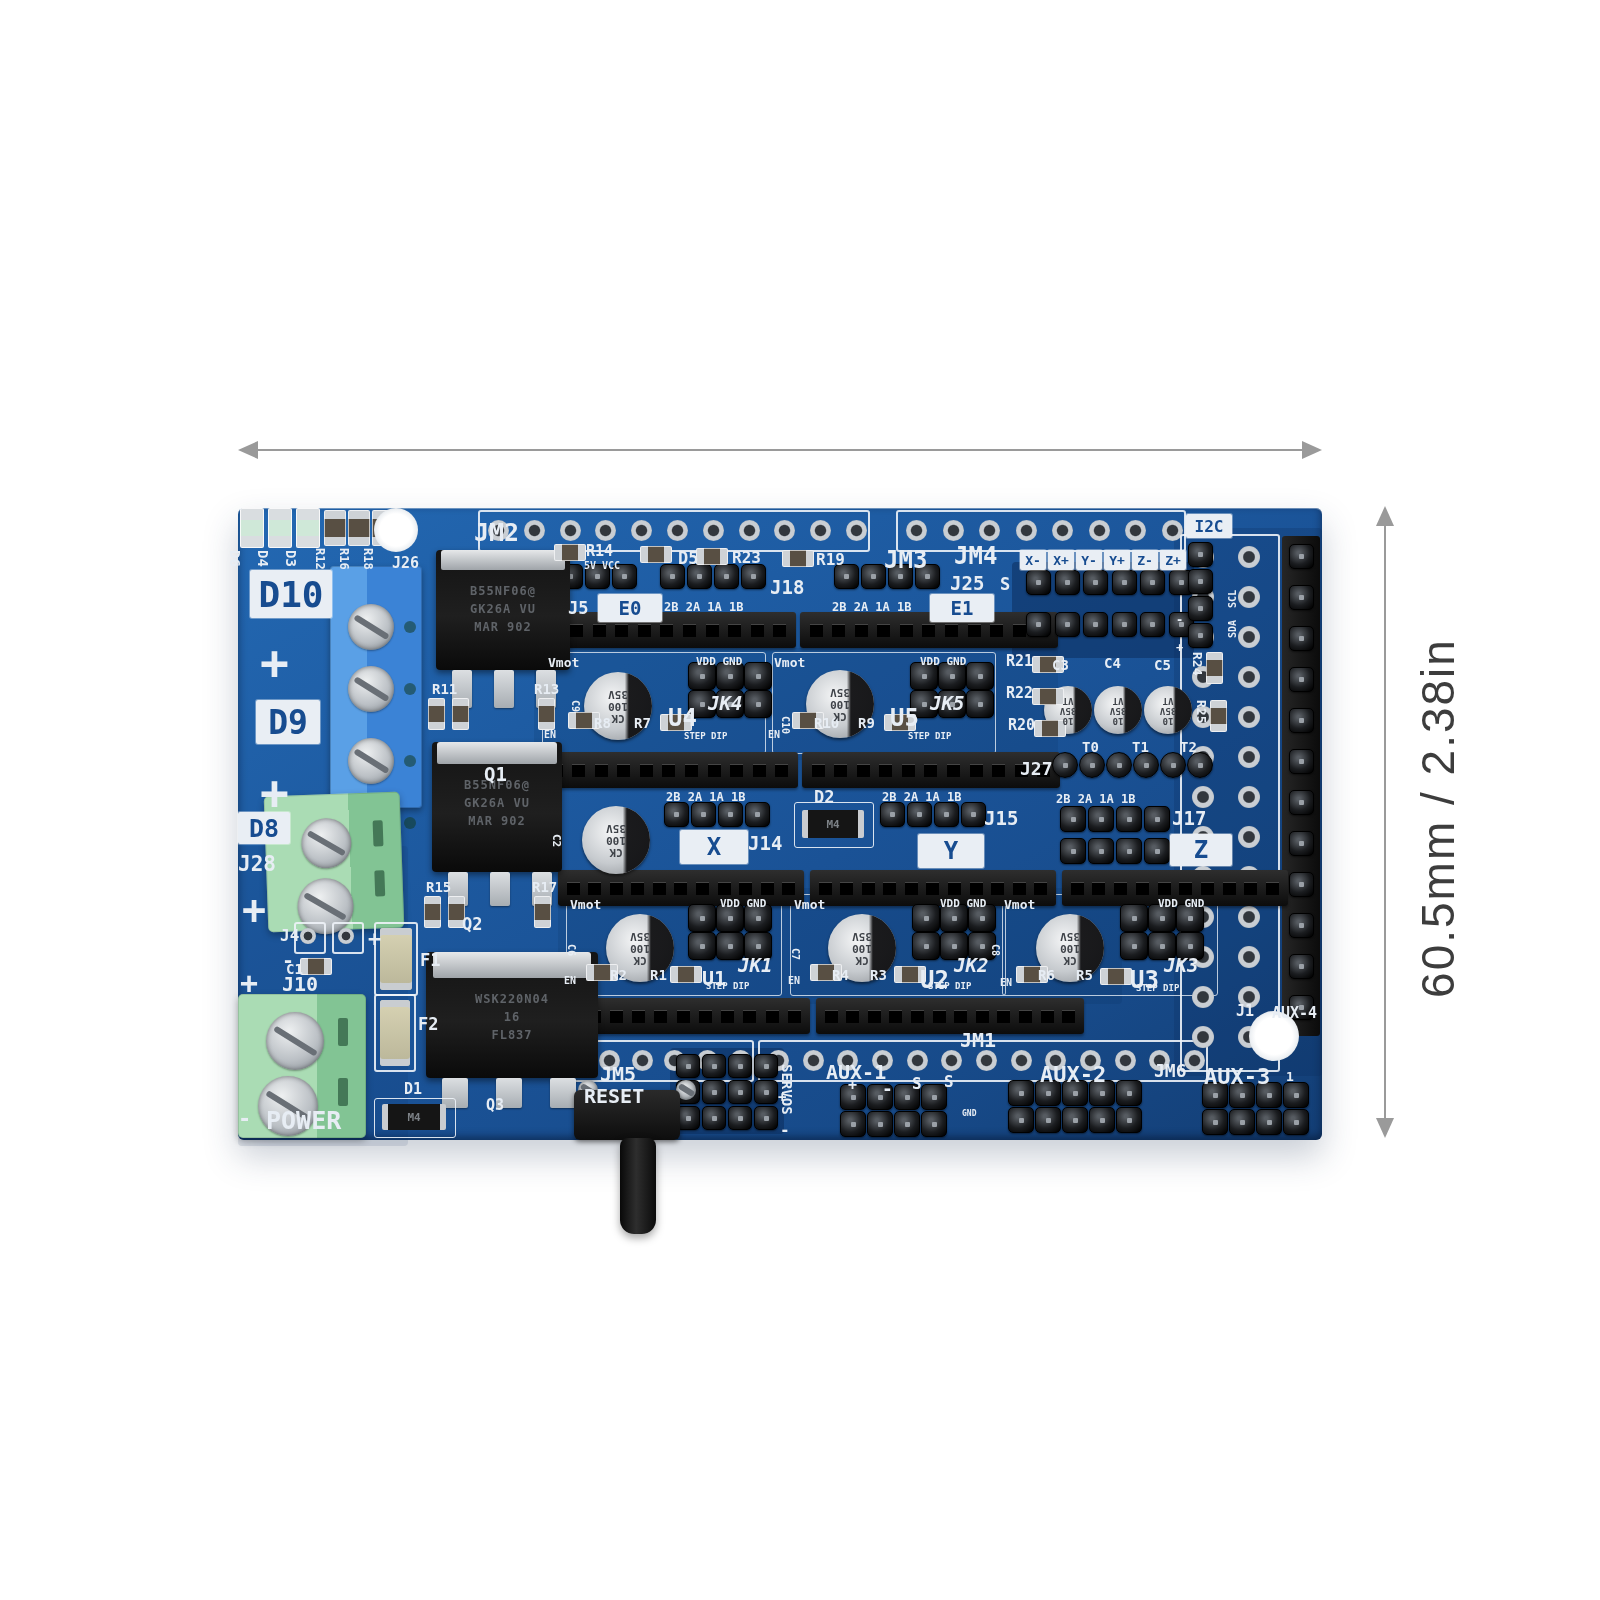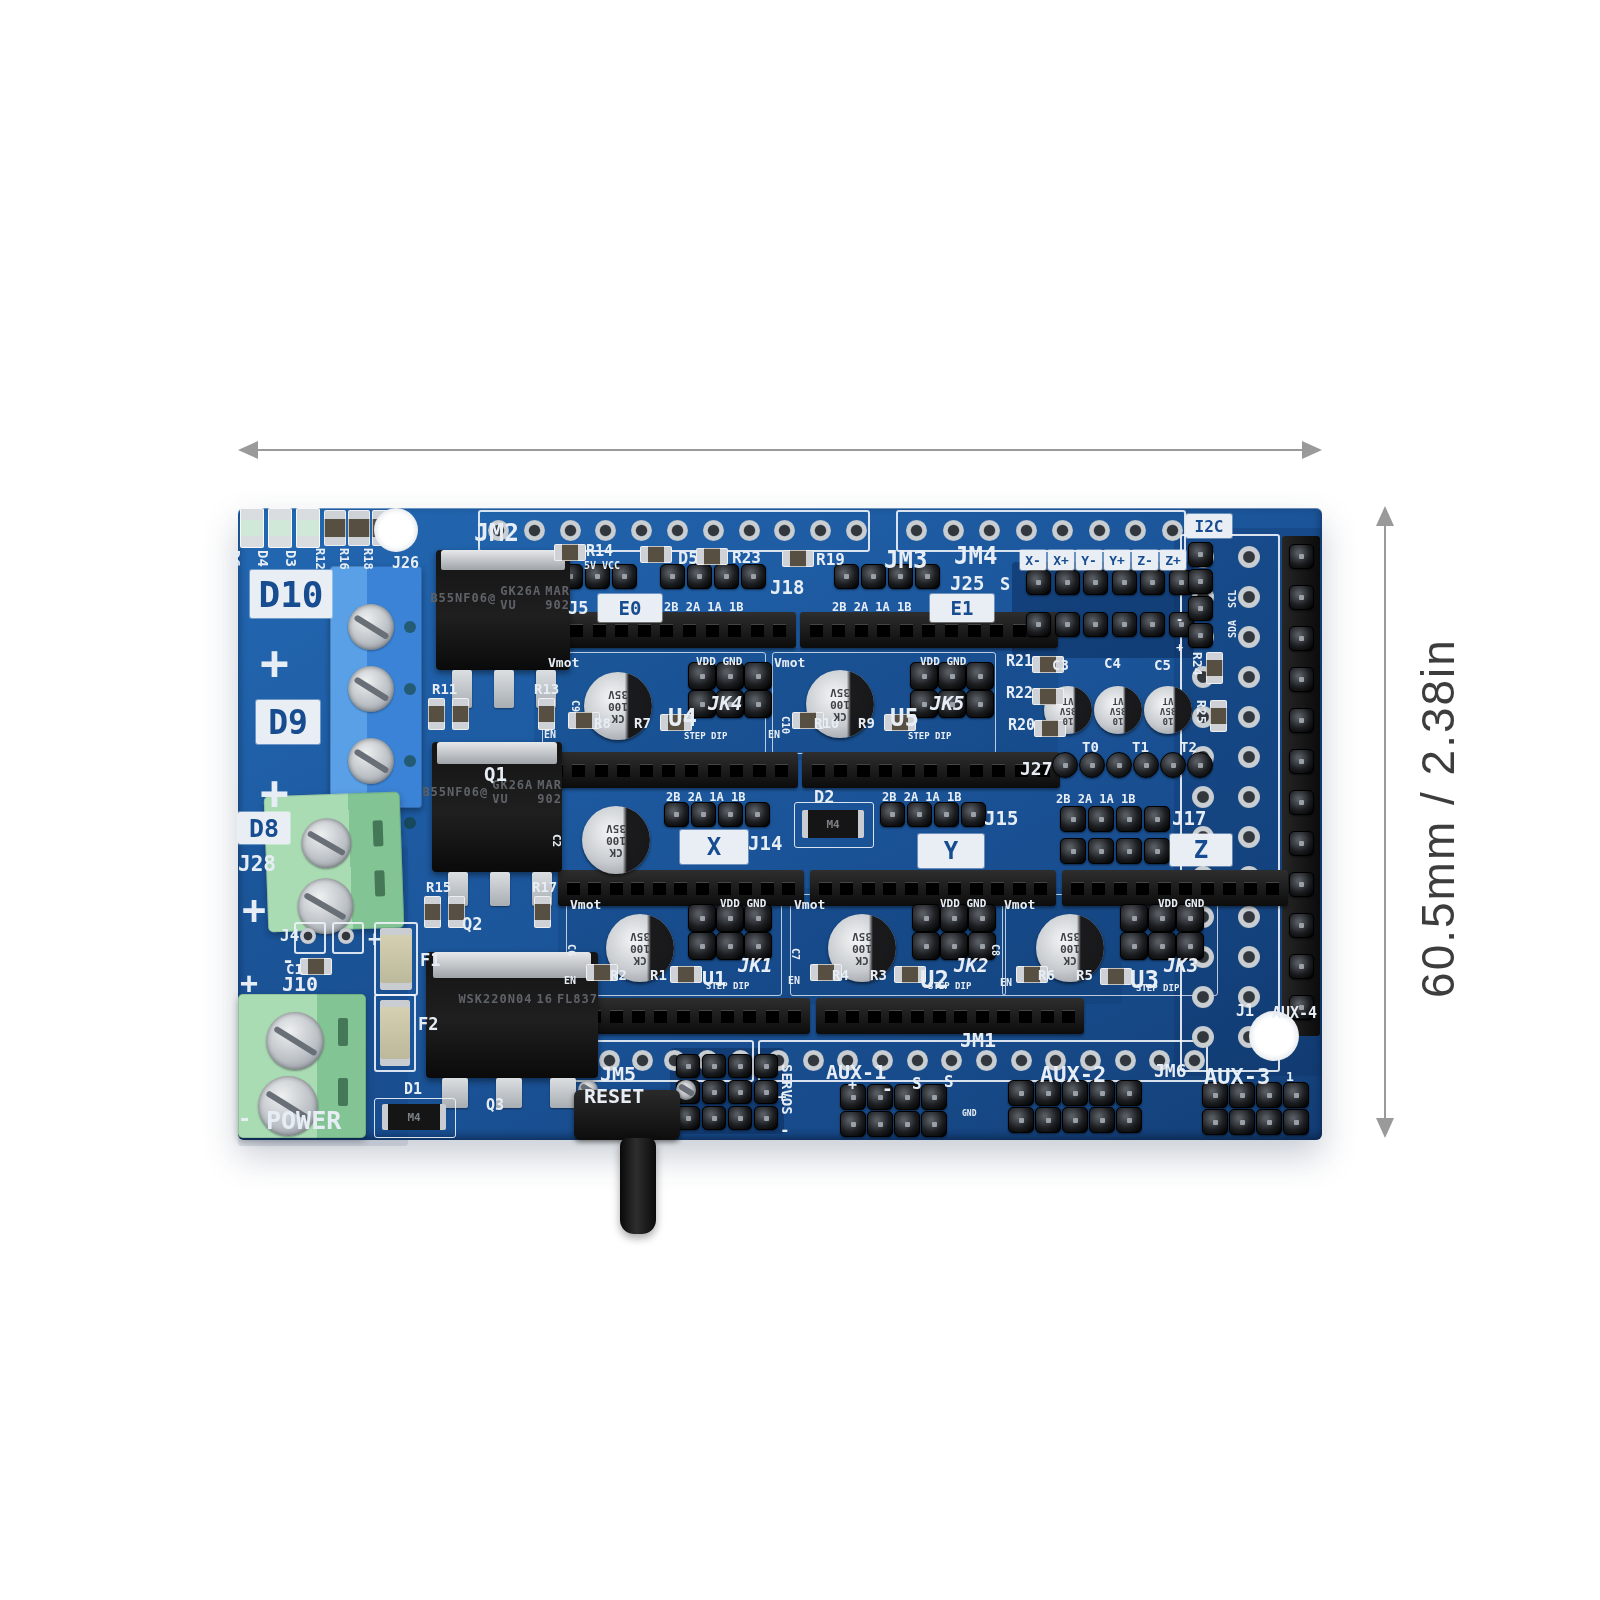--- a/index.html
+++ b/index.html
@@ -22,21 +22,21 @@
   .pin i{position:absolute;left:50%;top:50%;width:5px;height:5px;margin:-2.5px 0 0 -2.5px;background:#9aa0a7;border-radius:1px;}
   .pin.round{border-radius:50%;}
   .rpad{position:absolute;border-radius:50%;background:radial-gradient(circle,#32373d 0 34%,#c9ced3 42% 62%,#8f959b 100%);}
   .padbox,.outl{position:absolute;border:2px solid rgba(238,243,248,.9);border-radius:3px;}
   .cap{position:absolute;border-radius:50%;background:radial-gradient(circle at 42% 38%,#f4f5f6,#c6cace 55%,#8e9297 95%);box-shadow:0 2px 3px rgba(0,0,0,.5);}
   .cap:after{content:"";position:absolute;inset:0;border-radius:50%;background:linear-gradient(90deg,transparent 60%,rgba(12,12,14,.93) 66%);}
   .cap .tx{position:absolute;inset:0;display:flex;flex-direction:column;align-items:center;justify-content:center;transform:rotate(180deg);color:#3f4349;font:bold 11px "DejaVu Sans Mono",monospace;line-height:1.1;z-index:1;}
   .cap.sm .tx{font-size:9px;}
   .mos{position:absolute;background:linear-gradient(#141414 0%,#1f1f1f 55%,#0a0a0a);border-radius:4px;box-shadow:0 3px 6px rgba(0,0,0,.45);}
   .mos .band{position:absolute;left:4%;right:4%;top:0;background:linear-gradient(#e6e8ea,#9fa4a9);border-radius:3px 3px 2px 2px;}
-  .mos .mtx{position:absolute;left:0;right:0;display:flex;flex-direction:row;align-items:center;gap:4px;color:#5f6368;font:bold 12px "DejaVu Sans Mono",monospace;letter-spacing:1px;justify-content:flex-end;}
+  .mos .mtx{position:absolute;left:0;right:0;display:flex;flex-direction:column;align-items:center;gap:4px;color:#5f6368;font:bold 12px "DejaVu Sans Mono",monospace;letter-spacing:1px;justify-content:flex-end;}
   .leg{position:absolute;background:linear-gradient(#dcdfe2,#a7adb2);border-radius:2px;box-shadow:0 1px 2px rgba(0,0,0,.4);}
   .screw{position:absolute;border-radius:50%;background:radial-gradient(circle at 40% 33%,#eef0f1,#bcc1c6 55%,#7f868d);box-shadow:inset 0 0 5px rgba(0,0,0,.45),0 1px 2px rgba(0,0,0,.35);}
   .screw i{position:absolute;left:8%;right:8%;top:50%;height:6px;margin-top:-3px;background:#696f76;border-radius:3px;transform:rotate(32deg);}
   .chip{position:absolute;background:linear-gradient(90deg,#ced2d6 0 24%,#584f43 24% 76%,#ced2d6 76%);border:1px solid rgba(255,255,255,.65);border-radius:2px;}
   .chip.v{background:linear-gradient(180deg,#ced2d6 0 24%,#584f43 24% 76%,#ced2d6 76%);}
   .led{position:absolute;background:linear-gradient(180deg,#d9dde0 0 28%,#cfe8d8 28% 72%,#d9dde0 72%);border:1px solid rgba(255,255,255,.8);border-radius:2px;}
   .fuse{position:absolute;border:2px solid rgba(238,243,248,.9);border-radius:3px;}
   .fuse .fin{position:absolute;inset:4px;background:linear-gradient(#d8d3b4,#b9b598);border-radius:3px;box-shadow:inset 0 7px 0 #c9cdd1,inset 0 -7px 0 #c9cdd1;}
   .hole{position:absolute;border-radius:50%;background:radial-gradient(circle,#ffffff 52%,#eef1f4 66%,#ccd3d9 82%,#9db0c4 100%);}
   .dio{position:absolute;background:linear-gradient(90deg,#c9ccd0 0 10%,#151515 10% 90%,#c9ccd0 90%);border-radius:2px;display:flex;align-items:center;justify-content:center;color:#7d8287;font:bold 11px "DejaVu Sans Mono",monospace;}

